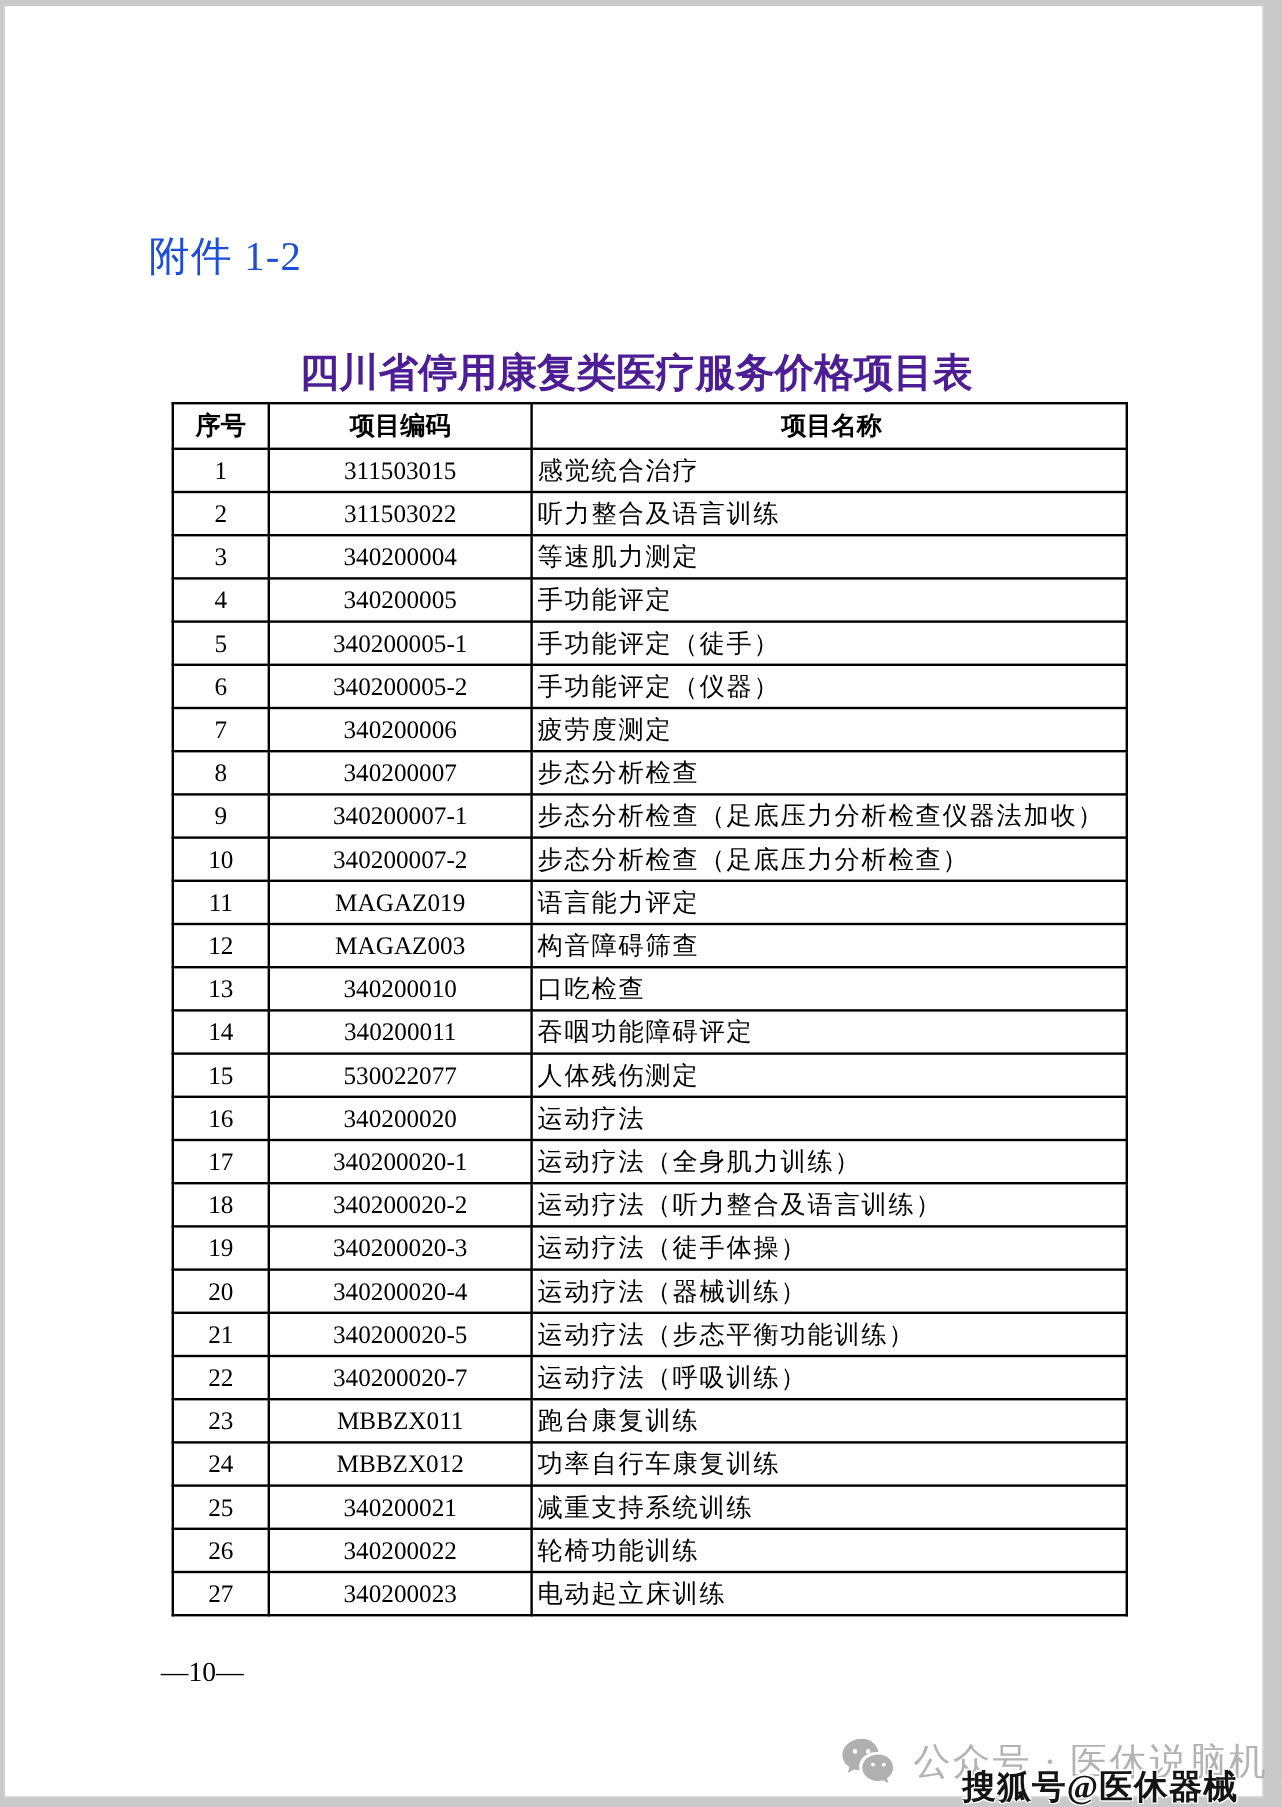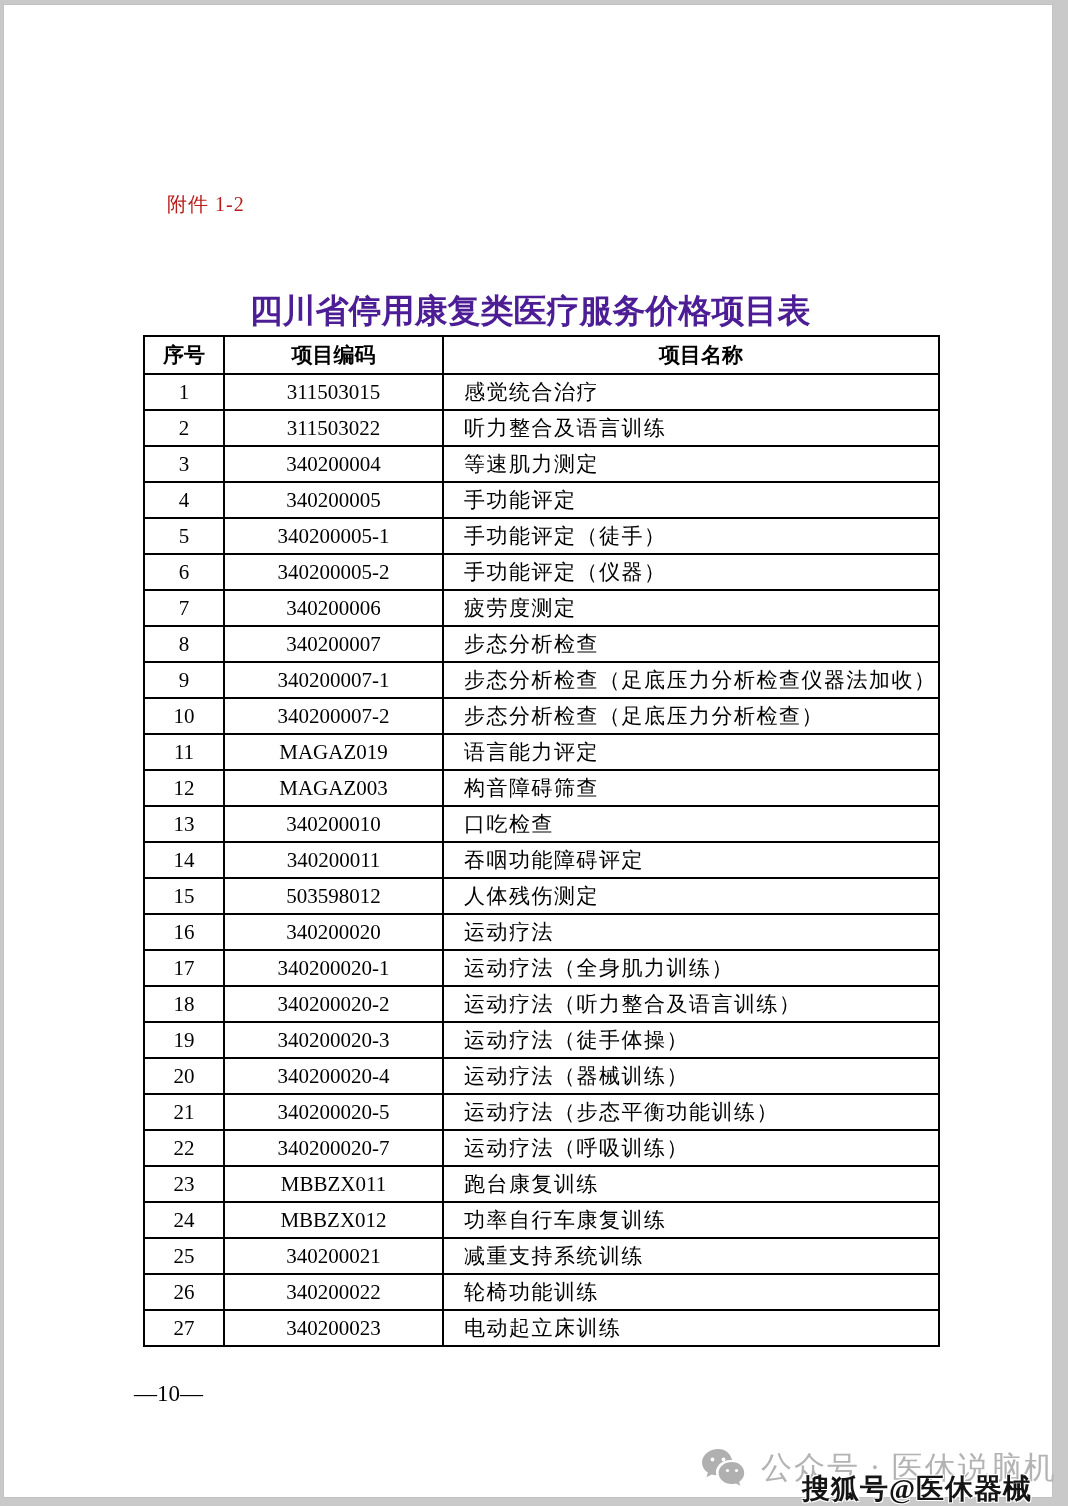--- a/index.html
+++ b/index.html
@@ -12,24 +12,23 @@
   .page {
     position: absolute;
     left: 3px; top: 4px;
     width: 1050px; height: 1494px;
     background: #ffffff;
     border: 1px solid #c2c2c2;
   }
   .attachment-label {
     position: absolute;
     left: 120px; top: 186px;
-    font-size: 20px;
-    color: #b91c1c;
+    font-size: 34px;
+    color: #1d4ed8;
     letter-spacing: 1px;
-    margin-left: 43px;
   }
   .doc-title {
     position: absolute;
     left: 139px; top: 284px;
     width: 774px;
     text-align: center;
     font-size: 33px;
     font-weight: bold;
     color: #4c1d95;
     letter-spacing: 0px;
@@ -54,21 +53,21 @@
   }
   table.price-table td {
     height: 36px;
     font-size: 21px;
     color: #000;
     white-space: nowrap;
     overflow: hidden;
   }
   .col-index { width: 80px;  text-align: center; }
   .col-code  { width: 219px; text-align: center; }
-  .col-name  { width: 496px; text-align: left; padding-left: 20px; }
+  .col-name  { width: 496px; text-align: left; padding-left: 4px; }
   td.col-name { letter-spacing: 1.5px; }
   .page-number {
     position: absolute;
     left: 130px; top: 1376px;
     font-size: 23px;
     color: #000;
   }
   .wechat-watermark {
     position: absolute;
     left: 697px; top: 1442px;
@@ -175,21 +174,21 @@
           <td class="col-code">340200010</td>
           <td class="col-name">口吃检查</td>
         </tr>
         <tr>
           <td class="col-index">14</td>
           <td class="col-code">340200011</td>
           <td class="col-name">吞咽功能障碍评定</td>
         </tr>
         <tr>
           <td class="col-index">15</td>
-          <td class="col-code">503598012</td>
+          <td class="col-code">530022077</td>
           <td class="col-name">人体残伤测定</td>
         </tr>
         <tr>
           <td class="col-index">16</td>
           <td class="col-code">340200020</td>
           <td class="col-name">运动疗法</td>
         </tr>
         <tr>
           <td class="col-index">17</td>
           <td class="col-code">340200020-1</td>

